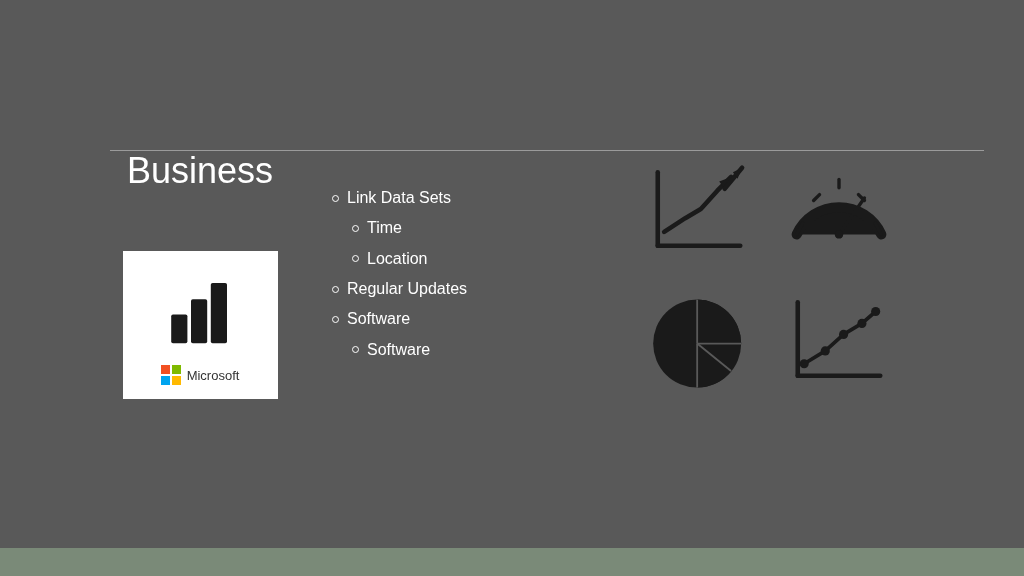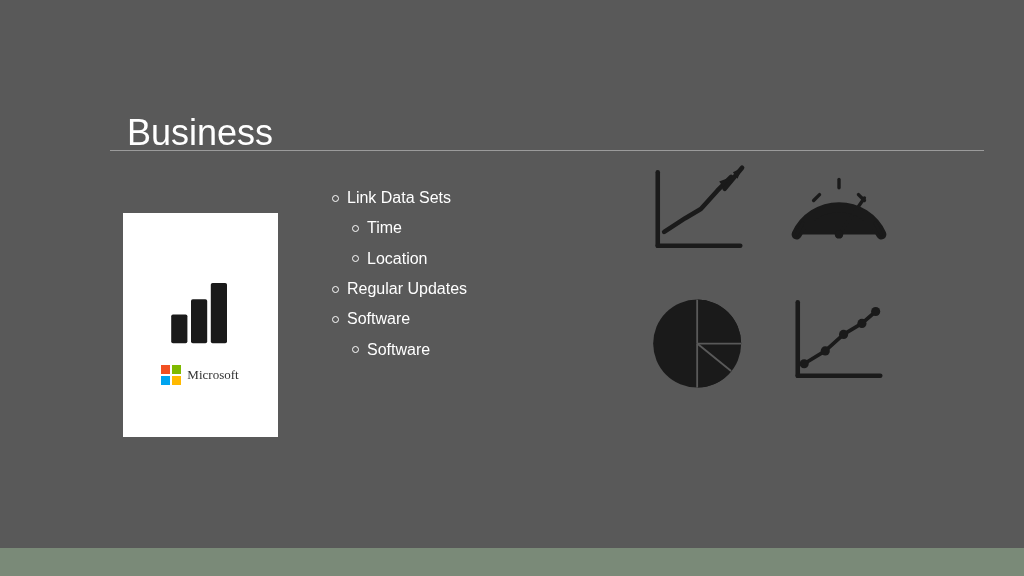--- a/index.html
+++ b/index.html
@@ -56,28 +56,27 @@
       font-weight: 300;
       line-height: 1.2;
       text-align: center;
       margin-bottom: 16px;
     }
 
     
     .product-box {
       background-color: #ffffff;
       width: 155px;
-      height: 224px;
+      height: 148px;
       margin: 0 auto;
       display: flex;
       flex-direction: column;
       align-items: center;
       justify-content: center;
       padding: 10px;
-      font-family: Liberation Serif, serif;
     }
 
     .power-bi-icon {
       width: 90px;
       height: 90px;
       margin-bottom: 10px;
     }
 
     .microsoft-logo-row {
       display: flex;

